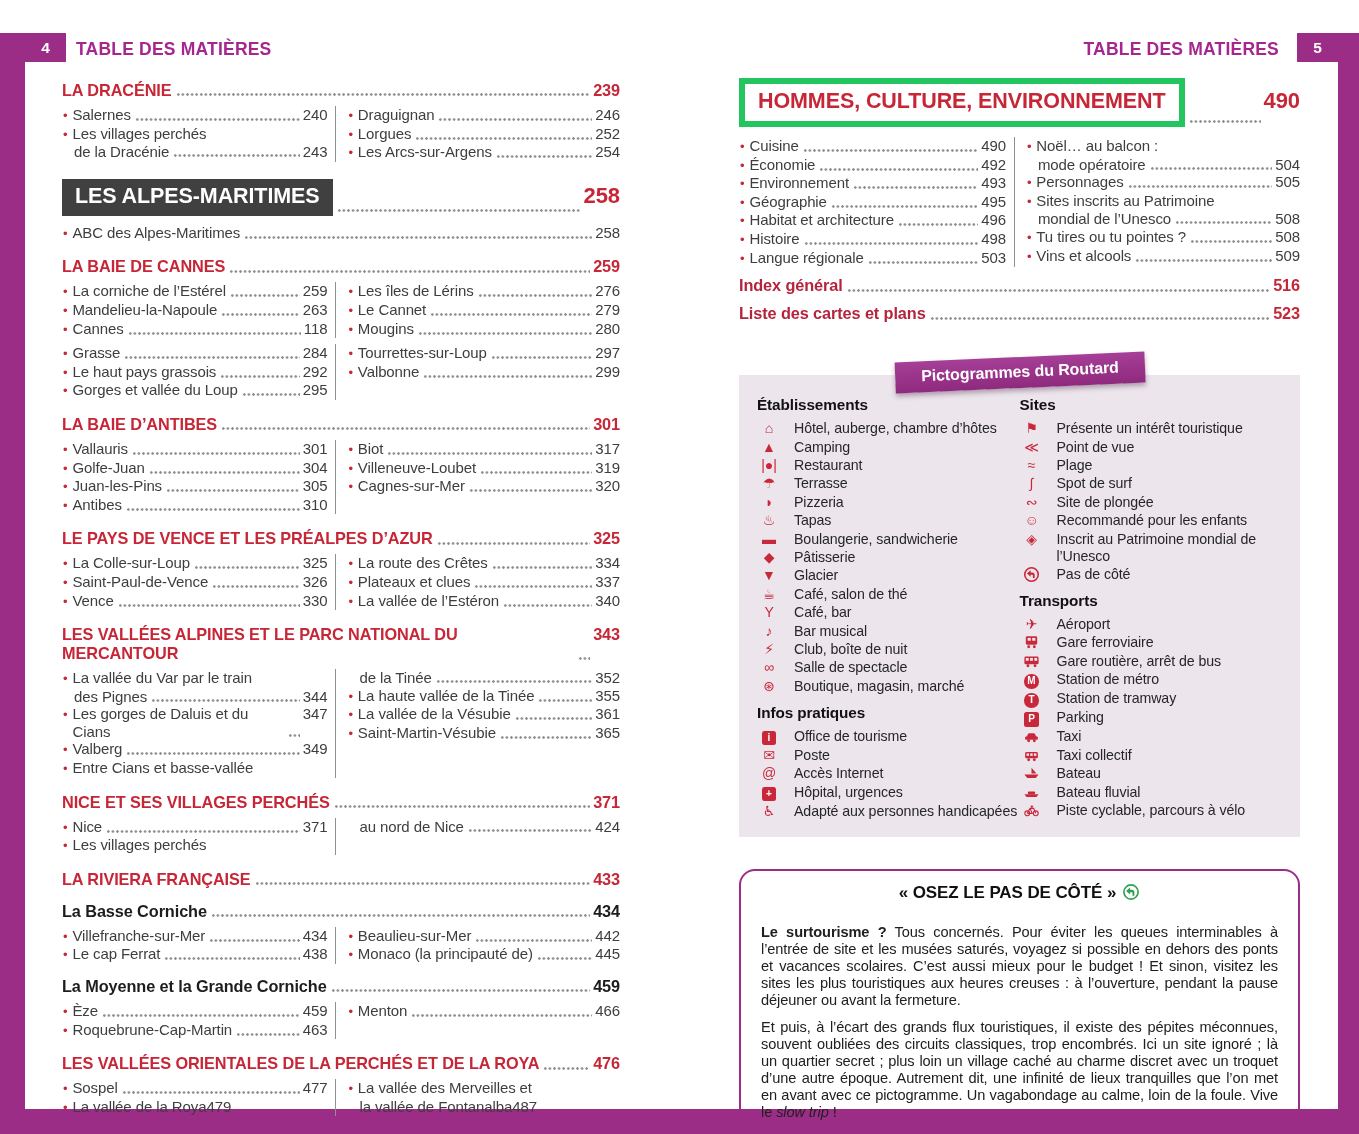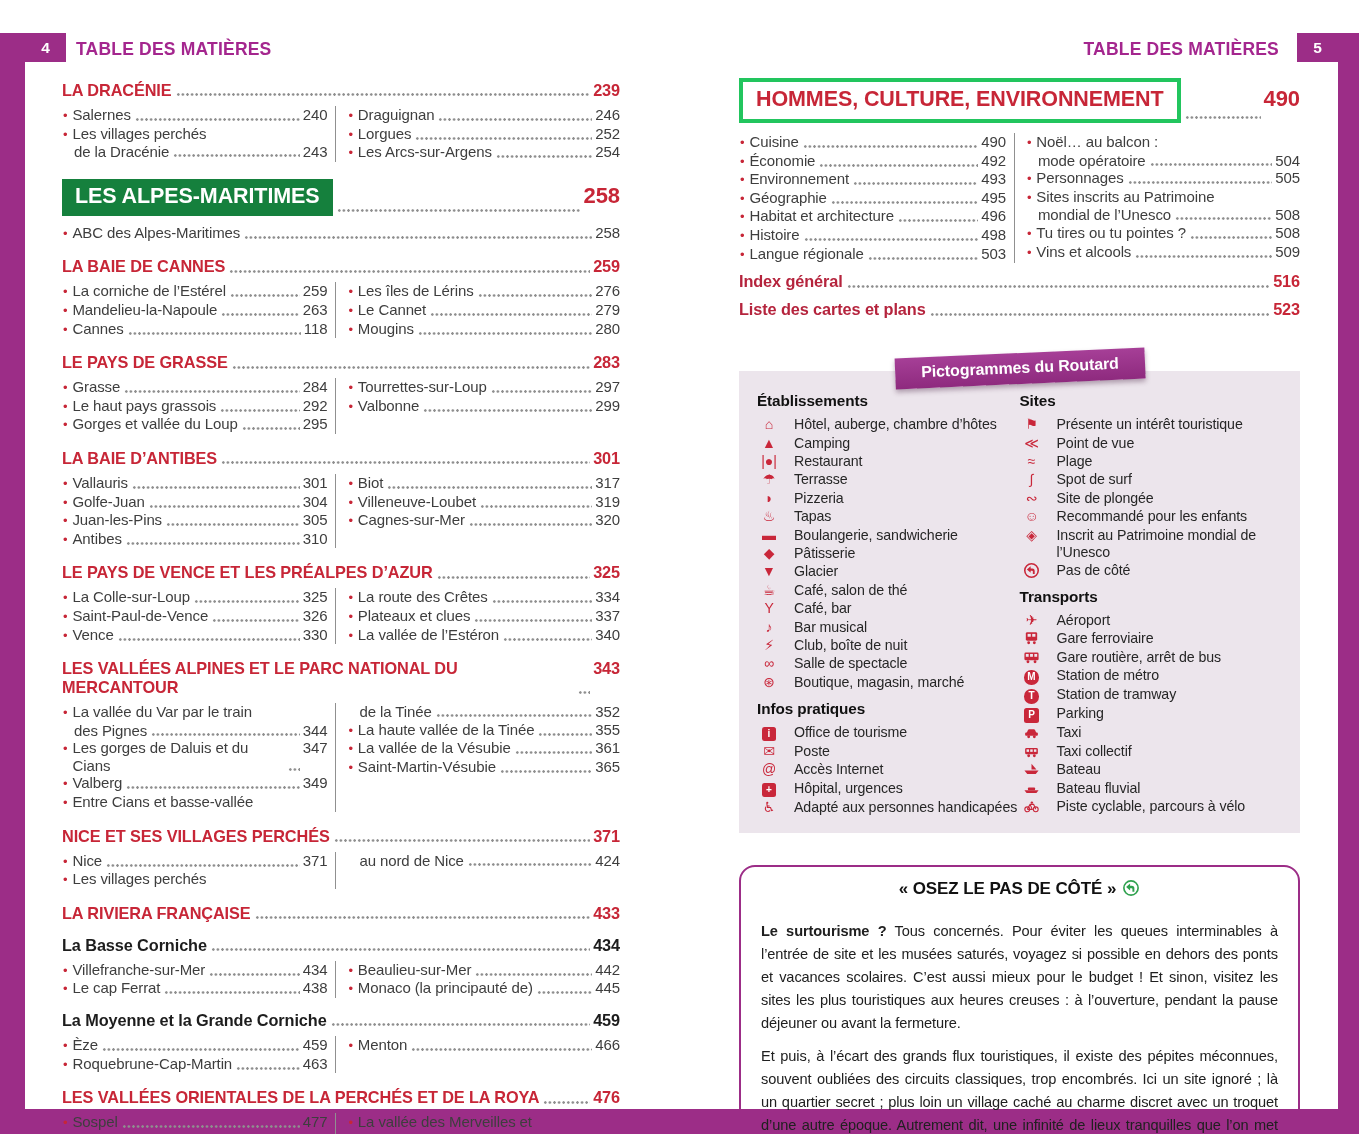--- a/index.html
+++ b/index.html
@@ -37,45 +37,45 @@
   .sub-head .pg{color:#1d1d1d;}
   .index-line{color:#b5243d;font-size:16.3px;margin:9px 0 2px;}
   .index-line .pg{color:#c72637;}
   .toc-item{font-size:15px;color:#3e3e3e;line-height:17.6px;}
   .bullet{color:#c72637;margin:0 5px 0 1px;font-size:13px;}
   .ti-cont{padding-left:12px;}
   .cols{display:flex;margin:6px 0 2px;}
   .col-l{width:49%;padding-right:8px;box-sizing:border-box;}
   .col-r{width:51%;border-left:1.5px solid #909090;padding-left:11px;box-sizing:border-box;}
   .banner-line{display:flex;align-items:baseline;margin:17px 0 8px;}
-  .banner-box{background:#15803d;color:#fff;font-weight:bold;font-size:21.5px;padding:5px 13px 7px;}
+  .banner-box{background:#404040;color:#fff;font-weight:bold;font-size:21.5px;padding:5px 13px 7px;}
   .banner-line .pg,.boxed-line .pg{color:#c72637;font-weight:bold;font-size:22px;}
   .boxed-line{display:flex;align-items:baseline;margin:8px 0 10px;}
-  .boxed-box{border:4px solid #22c55e;color:#c72637;font-weight:bold;font-size:21.5px;padding:5px 13px 7px;}
+  .boxed-box{border:6px solid #22c55e;color:#c72637;font-weight:bold;font-size:21.5px;padding:5px 13px 7px;}
   .full-item{margin:3px 0 1px;}
   
   .panel{position:relative;background:#ece5ec;margin-top:52px;padding:12px 18px 16px;}
   .ribbon{position:absolute;top:-18px;left:50%;transform:translateX(-50%) rotate(-2.5deg);
     background:linear-gradient(180deg,#a63f97,#8e2a7e);color:#fff;font-weight:bold;font-size:16px;
     padding:6px 26px 7px;box-shadow:0 3px 5px rgba(60,20,55,.35);white-space:nowrap;}
   .panel-cols{display:flex;}
   .pcol{width:50%;}
   .pgroup-title{font-weight:bold;font-size:15.3px;color:#111;margin:9px 0 6px;}
   .picto-row{display:flex;align-items:flex-start;font-size:14.2px;color:#262626;line-height:16.9px;margin:1.5px 0;}
   .picon{flex:0 0 24px;width:24px;margin-right:13px;color:#c9273a;text-align:center;font-size:14px;line-height:16px;}
   .picon svg{vertical-align:-3px;}
   .badge{display:inline-block;width:14.5px;height:14.5px;background:#c9273a;color:#fff;border-radius:50%;
     font-size:10px;font-weight:bold;line-height:14.5px;text-align:center;letter-spacing:0;}
   .badge.sq{border-radius:2.5px;}
   .plabel{flex:1;}
   
   .osez{border:2.5px solid #9c2d87;border-radius:16px;margin-top:32px;padding:12px 20px 12px;}
   .osez-title{text-align:center;font-weight:bold;font-size:17px;color:#111;margin-bottom:18px;}
   .osez-title .oicon{color:#2fa14e;margin-left:6px;vertical-align:-3px;}
-  .osez p{font-size:14.6px;line-height:23px;color:#202020;text-align:justify;margin:0 0 10px;}
+  .osez p{font-size:14.6px;line-height:17px;color:#202020;text-align:justify;margin:0 0 10px;}
 </style>
 </head>
 <body>
 
 <div class="strip" id="strip-left"></div>
 <div class="strip" id="strip-right"></div>
 <div id="band-bottom"></div>
 <div class="numbox" id="numbox-left">4</div>
 <div class="numbox" id="numbox-right">5</div>
 <div class="hdr" id="hdr-left">TABLE DES MATIÈRES</div>
@@ -202,25 +202,20 @@
           <div class="toc-item">
             <div class="trow">
               <span class="bullet">•</span>
               <span class="lbl">Mougins</span>
               <span class="dots"></span>
               <span class="pg">280</span>
             </div>
           </div>
         </div>
       </div>
-      <div class="sec-head">
-        <span class="ht">LE PAYS DE GRASSE</span>
-        <span class="dots"></span>
-        <span class="pg">283</span>
-      </div>
       <div class="cols">
         <div class="col-l">
           <div class="toc-item">
             <div class="trow">
               <span class="bullet">•</span>
               <span class="lbl">Grasse</span>
               <span class="dots"></span>
               <span class="pg">284</span>
             </div>
           </div>

